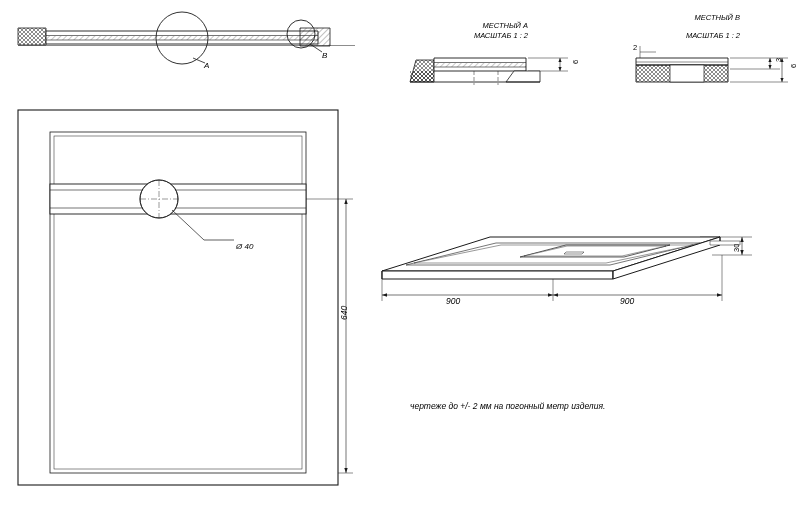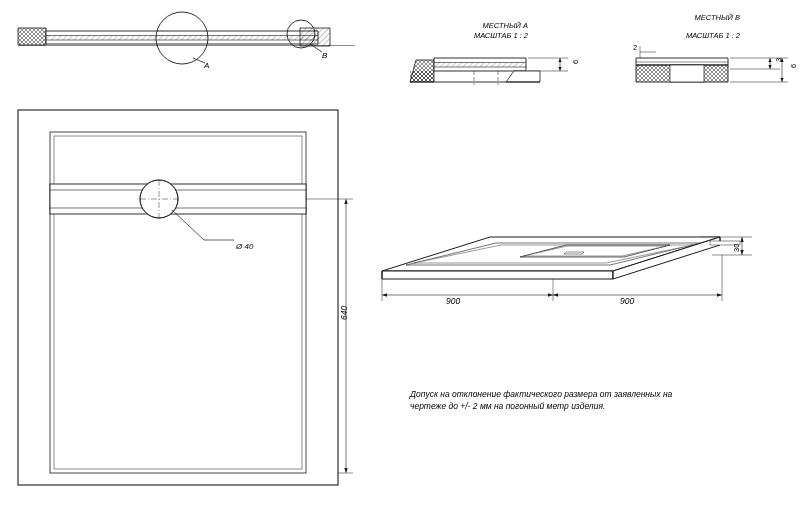--- a/index.html
+++ b/index.html
@@ -209,16 +209,15 @@
       <line x1="12" y1="64" x2="12" y2="56" stroke="#1a1a1a" stroke-width="0.8"></line>
       <line x1="243" y1="56" x2="243" y2="64" stroke="#1a1a1a" stroke-width="0.6"></line>
 
       <path d="M340 26 L370 26 L370 30 L340 30 Z" fill="#ffffff" stroke="#1a1a1a" stroke-width="0.5"></path>
     </svg>
   </div>
   <div class="lbl t85 i" style="left:446px; top:297px;">900</div>
   <div class="lbl t85 i" style="left:620px; top:297px;">900</div>
   <div class="lbl t75 vert" style="left:733px; top:252px; transform:rotate(-90deg);">30</div>
 
-  <div class="lbl t85 i" style="left:410px; top:390px;">Допуск на отклонение фактического размера от заявленных на</div>
   <div class="lbl t85 i" style="left:410px; top:402px;">чертеже до +/- 2 мм на погонный метр изделия.</div>
 
 </div>
 
 </body></html>

